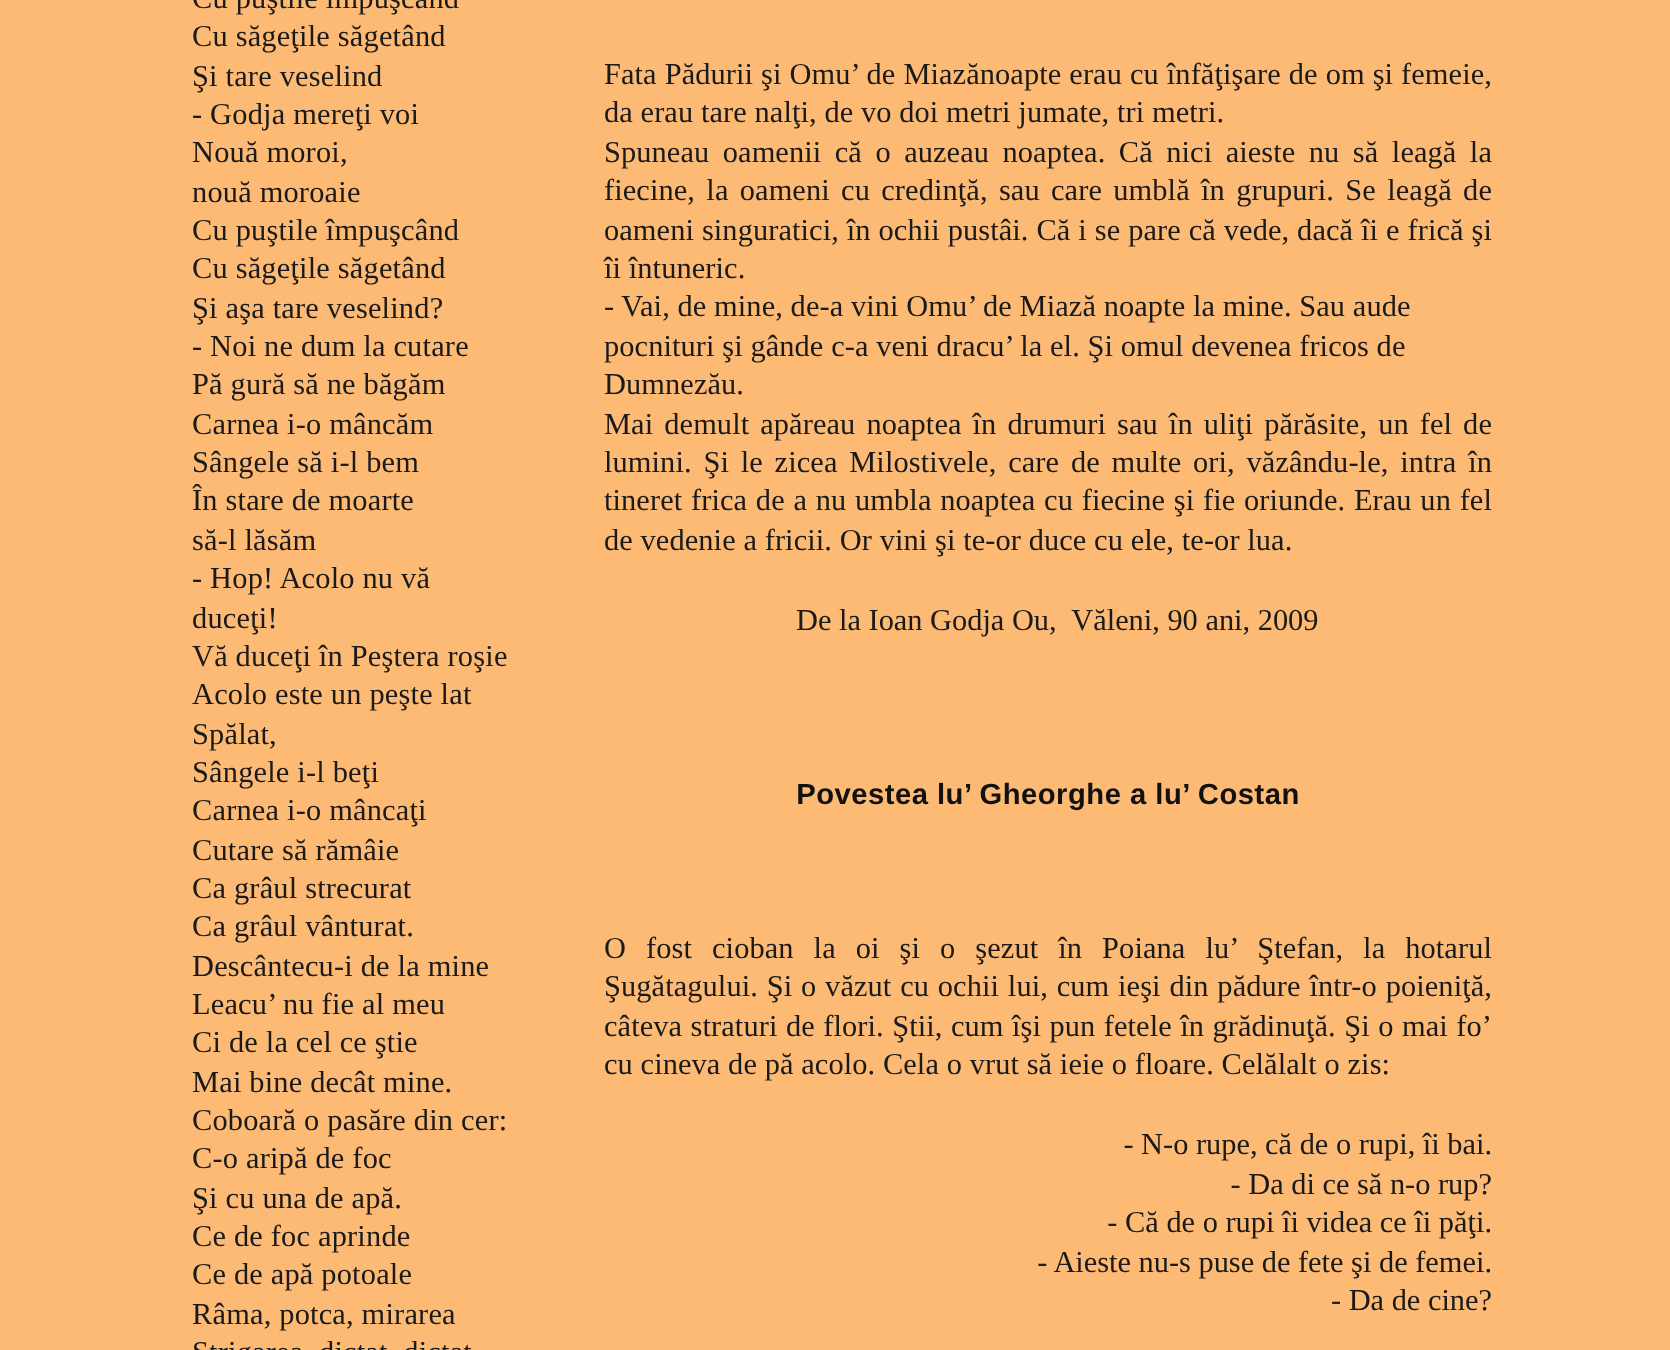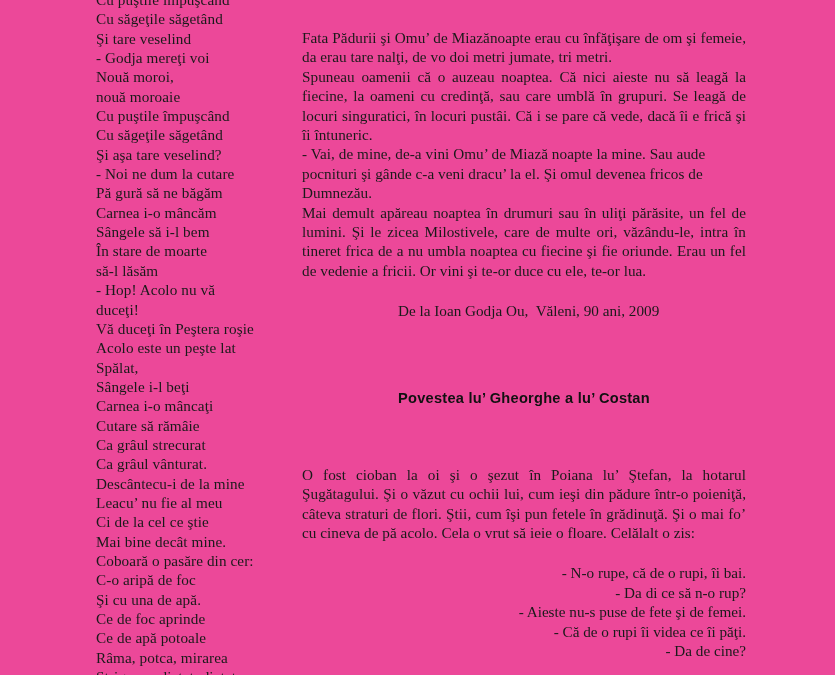--- a/index.html
+++ b/index.html
@@ -14,21 +14,21 @@
     overflow: hidden;
     font-family: "Liberation Serif", "DejaVu Serif", serif;
     color: #1a1a1a;
     position: relative;
   }
   #page {
     position: relative;
     width: 835px;
     height: 675px;
     overflow: hidden;
-    background: #ec4899;
+    background: #fdba74;
   }
 
   
   #left-column {
     position: absolute;
     left: 96px;
     top: -10px;
     width: 196px;
   }
   #left-column .verse-line {
@@ -127,21 +127,21 @@
     <div class="verse-line">Şi cu una de apă.</div>
     <div class="verse-line">Ce de foc aprinde</div>
     <div class="verse-line">Ce de apă potoale</div>
     <div class="verse-line">Râma, potca, mirarea</div>
     <div class="verse-line">Strigarea, dictat, dictat</div>
   </div>
 
   <div id="right-column">
 
     <p class="para">Fata Pădurii şi Omu’ de Miazănoapte erau cu înfăţişare de om şi femeie, da erau tare nalţi, de vo doi metri jumate, tri metri.</p>
-    <p class="para">Spuneau oamenii că o auzeau noaptea. Că nici aieste nu să leagă la fiecine, la oameni cu credinţă, sau care umblă în grupuri. Se leagă de locuri singuratici, în locuri pustâi. Că i se pare că vede, dacă îi e frică şi îi întuneric.</p>
+    <p class="para">Spuneau oamenii că o auzeau noaptea. Că nici aieste nu să leagă la fiecine, la oameni cu credinţă, sau care umblă în grupuri. Se leagă de oameni singuratici, în ochii pustâi. Că i se pare că vede, dacă îi e frică şi îi întuneric.</p>
     <p class="para nojust">- Vai, de mine, de-a vini Omu’ de Miază noapte la mine. Sau aude pocnituri şi gânde c-a veni dracu’ la el. Şi omul devenea fricos de Dumnezău.</p>
     <p class="para">Mai demult apăreau noaptea în drumuri sau în uliţi părăsite, un fel de lumini. Şi le zicea Milostivele, care de multe ori, văzându-le, intra în tineret frica de a nu umbla noaptea cu fiecine şi fie oriunde. Erau un fel de vedenie a fricii. Or vini şi te-or duce cu ele, te-or lua.</p>
 
     <div class="spacer-md"></div>
 
     <p class="attribution">De la Ioan Godja Ou,  Văleni, 90 ani, 2009</p>
 
     <div class="spacer-lg"></div>
     <div class="spacer-md"></div>
 
@@ -149,19 +149,19 @@
 
     <div class="spacer-lg"></div>
     <div class="spacer-sm"></div>
 
     <p class="para">O fost cioban la oi şi o şezut în Poiana lu’ Ştefan, la hotarul Şugătagului. Şi o văzut cu ochii lui, cum ieşi din pădure într-o poieniţă, câteva straturi de flori. Ştii, cum îşi pun fetele în grădinuţă. Şi o mai fo’ cu cineva de pă acolo. Cela o vrut să ieie o floare. Celălalt o zis:</p>
 
     <div class="spacer-md"></div>
 
     <p class="dialogue-line">- N-o rupe, că de o rupi, îi bai.</p>
     <p class="dialogue-line">- Da di ce să n-o rup?</p>
+    <p class="dialogue-line">- Că de o rupi îi videa ce îi păţi.</p>
     <p class="dialogue-line">- Aieste nu-s puse de fete şi de femei.</p>
-    <p class="dialogue-line">- Că de o rupi îi videa ce îi păţi.</p>
     <p class="dialogue-line">- Da de cine?</p>
 
   </div>
 
 </div>
 
 </body></html>

